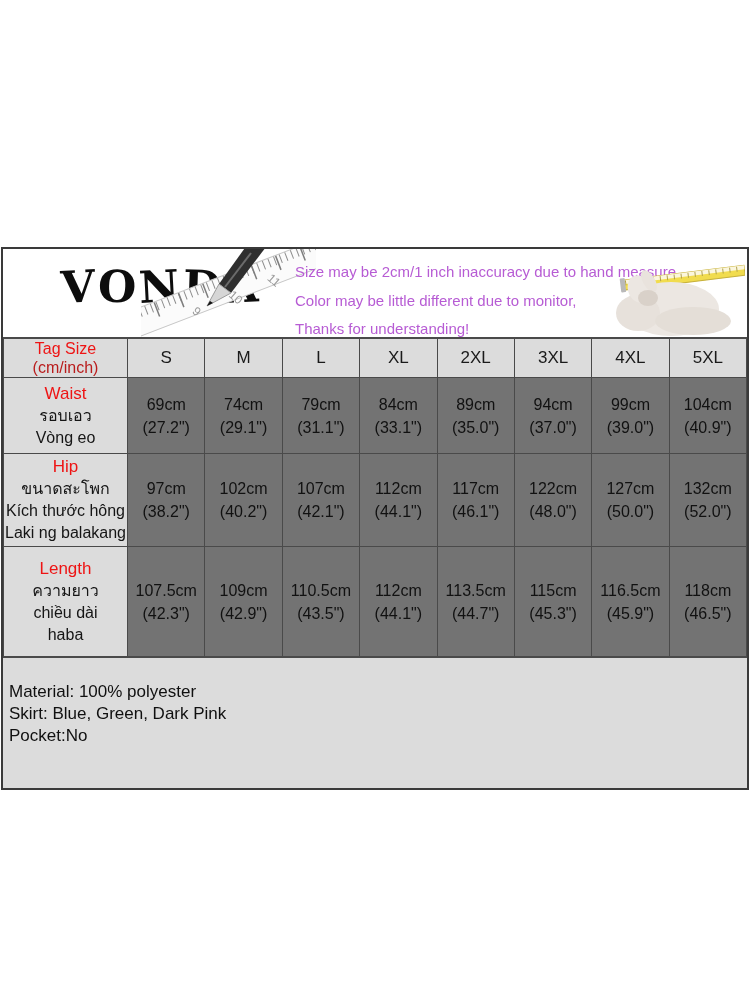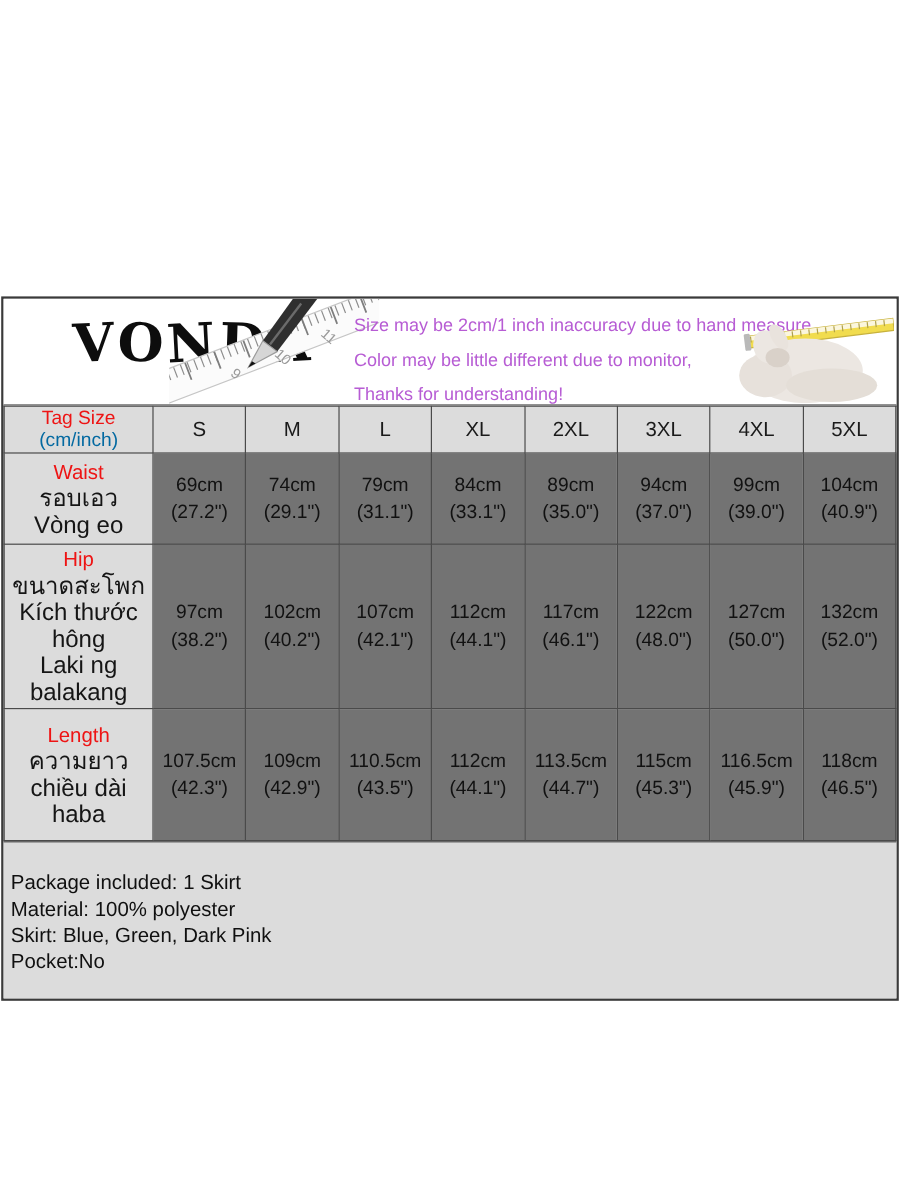--- a/index.html
+++ b/index.html
@@ -25,21 +25,21 @@
   .disclaimer div { font-size:15px; line-height:28.5px; white-space:nowrap; }
   
   table.size-table { width:100%; border-collapse:collapse; table-layout:fixed; }
   .size-table th, .size-table td { border:1px solid #4a4a4a; text-align:center; vertical-align:middle; font-weight:normal; }
   .size-table thead tr { height:38px; }
   .size-table thead th { background:#dcdcdc; font-size:17px; color:#1a1a1a; }
   th.corner { background:#dcdcdc;text-align:center; }
   .corner-line { font-size:16px; line-height:19px; }
   .row-label { background:#dcdcdc; padding:2px 0; }
   .row-label-main { font-size:17px; line-height:22px; }
-  .row-label-alt { font-size:20px; line-height:22px; color:#151515; }
+  .row-label-alt { font-size:16px; line-height:22px; color:#151515; }
   tr.body-row-0, tr.body-row-1 { height:76px; }
   tr.body-row-2 { height:110px; }
   td.val-cell { background:#737373; }
   td.val-cell .cm, td.val-cell .inch { font-size:16px; line-height:23px; }
   
   .footer-note { background:#dcdcdc; height:131px; padding:23px 8px 0 6px; border-top:1px solid #4a4a4a; }
   .footer-note div { font-size:17px; line-height:22px; color:#101010; }
 </style>
 </head>
 <body>
@@ -88,21 +88,21 @@
     </div>
 
     <table class="size-table">
       <colgroup>
           <col style="width:124px">
         </colgroup>
       <thead>
         <tr id="size-header-row">
           <th class="corner">
             <div class="corner-line" style="color: rgb(238, 20, 20);">Tag Size</div>
-            <div class="corner-line" style="color: #0369a1;">(cm/inch)</div>
+            <div class="corner-line" style="color: #b91c1c;">(cm/inch)</div>
           </th>
         <th>S</th>
             <th>M</th>
             <th>L</th>
             <th>XL</th>
             <th>2XL</th>
             <th>3XL</th>
             <th>4XL</th>
             <th>5XL</th>
           </tr>
@@ -224,20 +224,19 @@
             </td>
             <td class="val-cell">
               <div class="cm">118cm</div>
               <div class="inch">(46.5")</div>
             </td>
           </tr>
         </tbody>
     </table>
 
     <div class="footer-note">
-      <div>Package included: 1 Skirt</div>
       <div>Material: 100% polyester</div>
       <div>Skirt: Blue, Green, Dark Pink</div>
       <div>Pocket:No</div>
     </div>
 
   </div>
 </div>
 
 </body></html>

